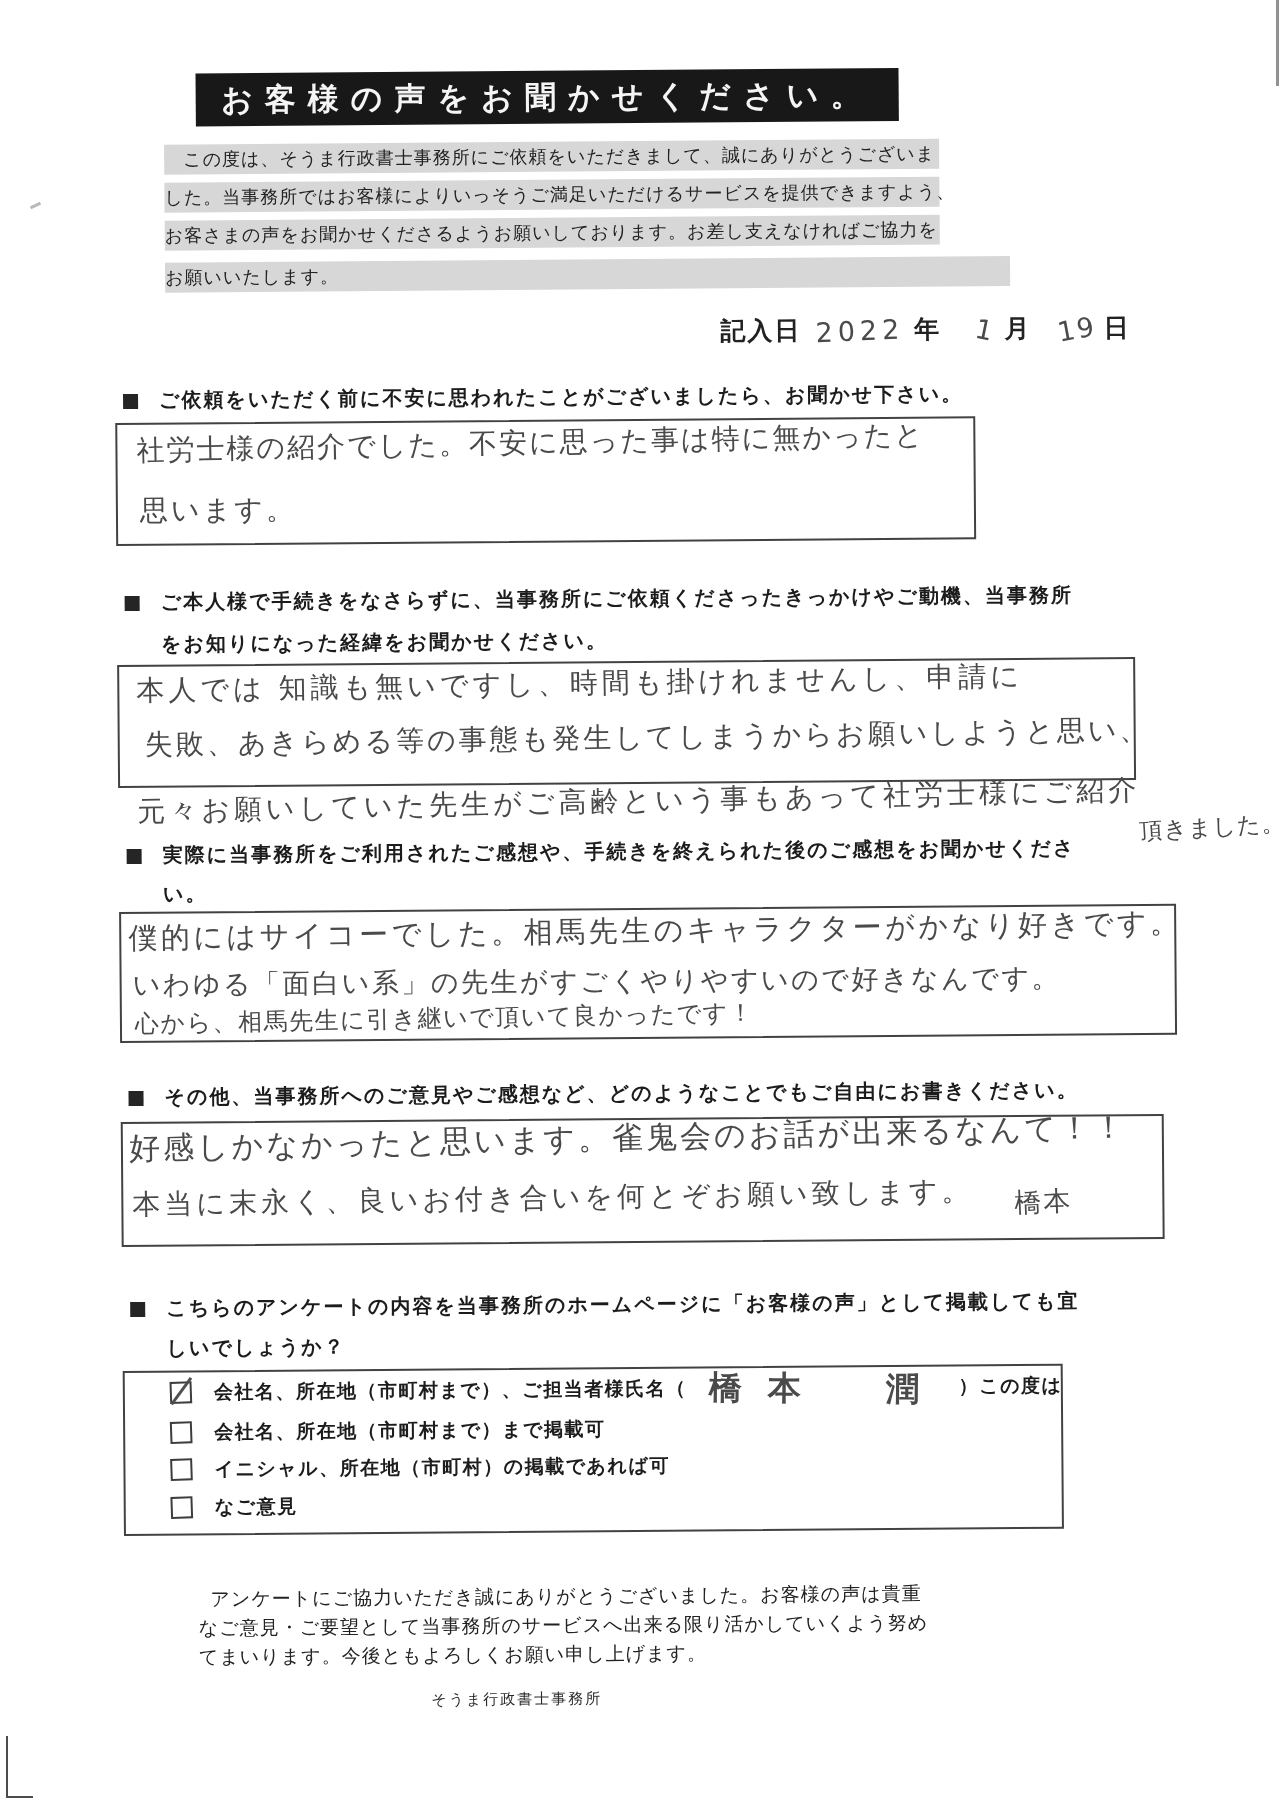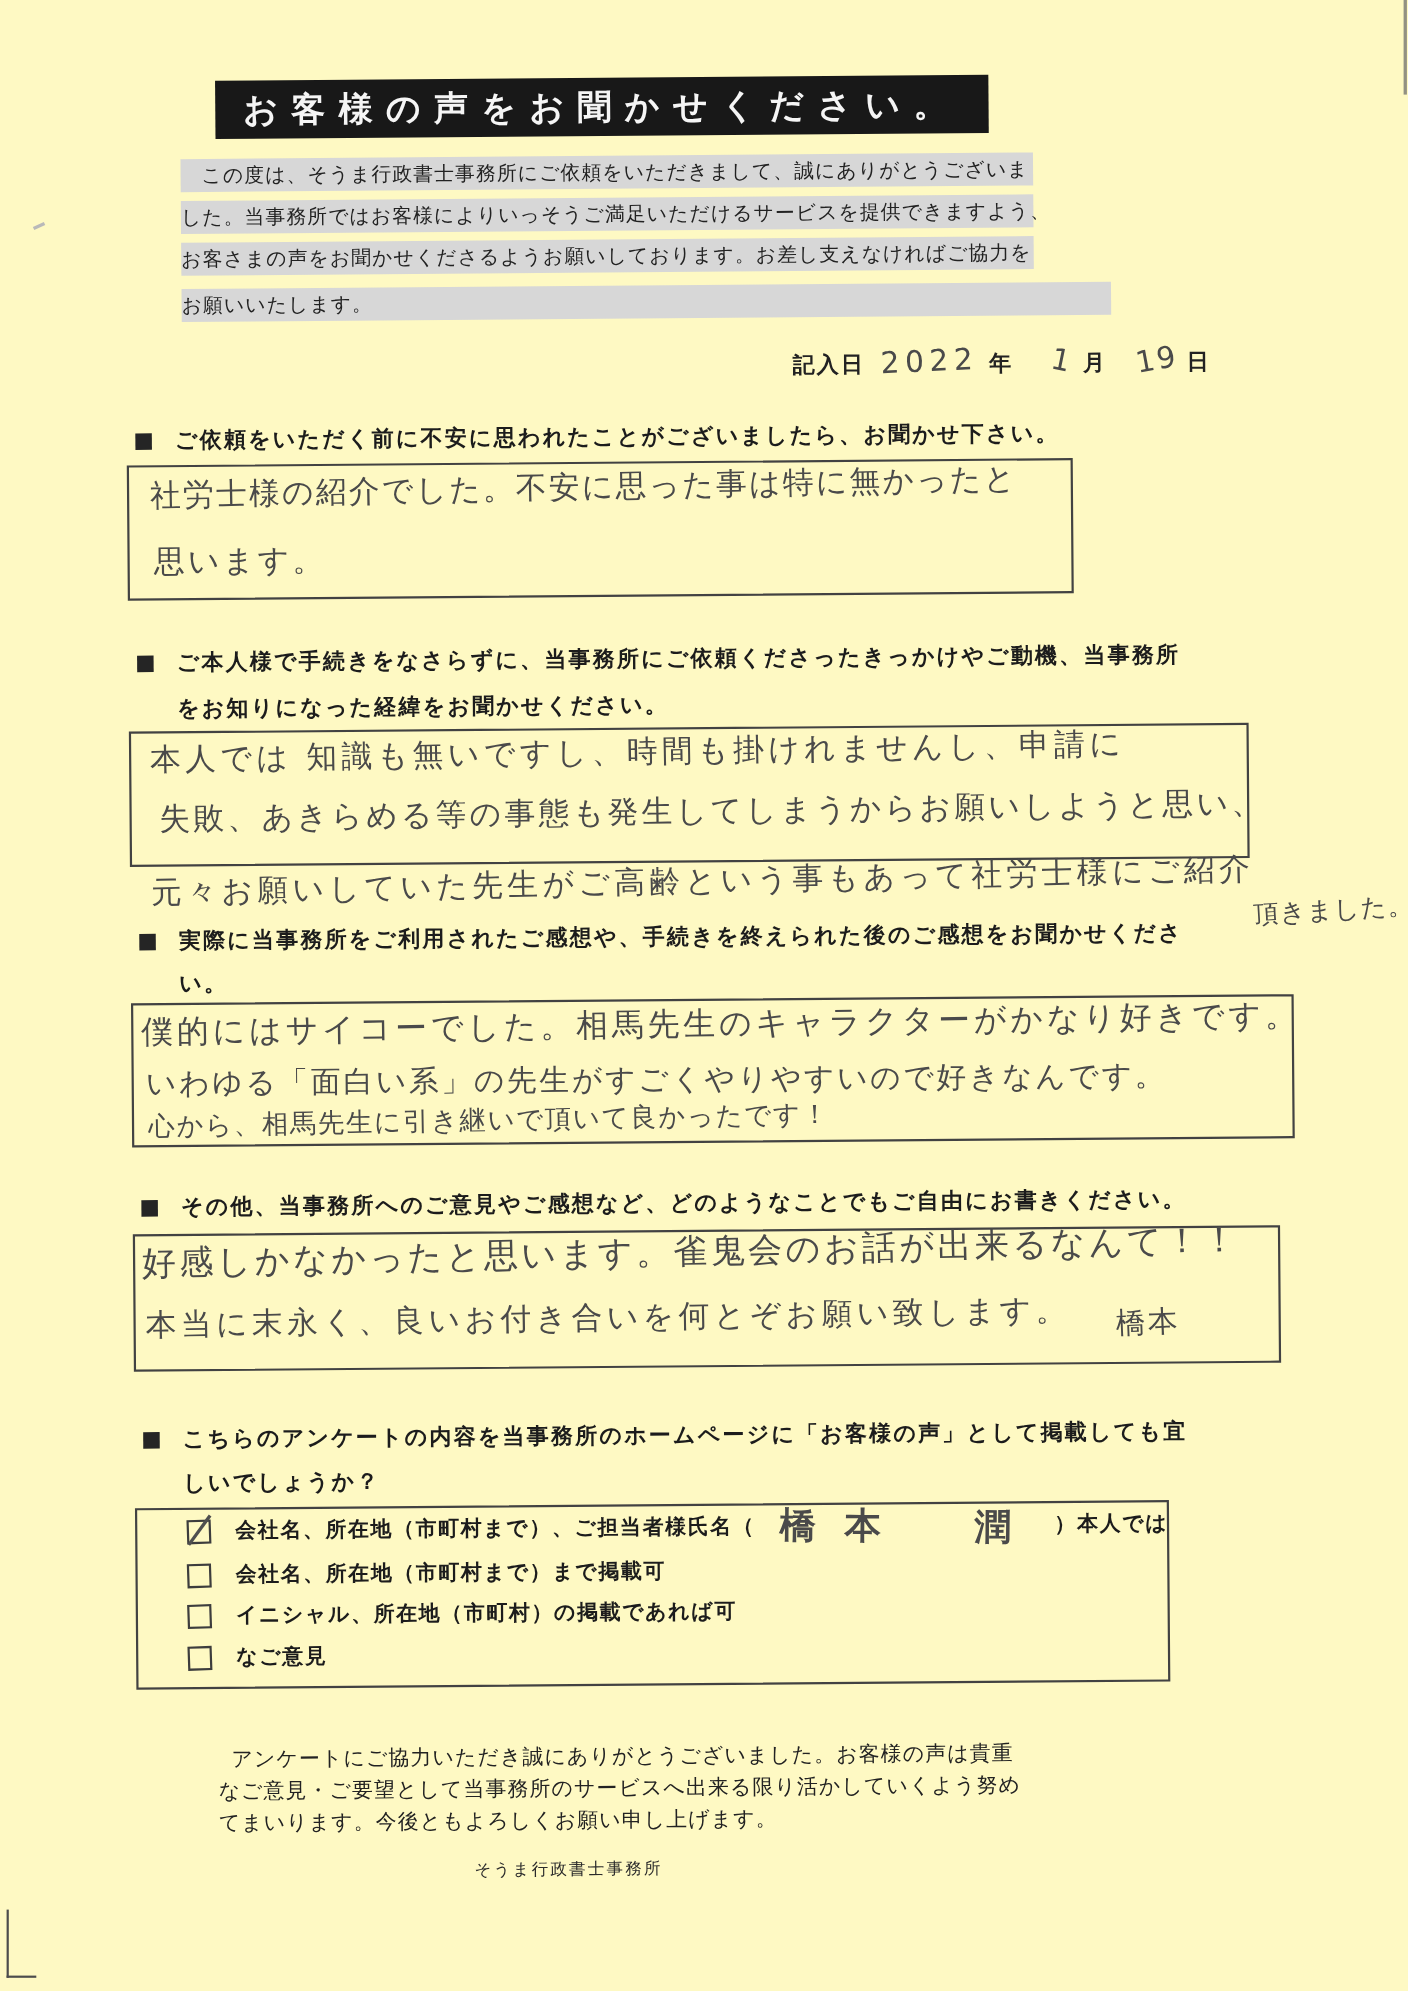--- a/index.html
+++ b/index.html
@@ -1,17 +1,17 @@
 <!DOCTYPE html>
 <html><head>
 <meta charset="utf-8">
 <style>
   html,body{margin:0;padding:0;background:#e8e8e6;}
   .page{
-    position:relative; width:1280px; height:1810px; background:#fef9c3;
+    position:relative; width:1280px; height:1810px; background:#ffffff;
     font-family:"Liberation Sans","DejaVu Sans",sans-serif; color:#1e1e1e;
     overflow:hidden; margin:0 auto;
   }
   .sheet{position:absolute; inset:0; transform:rotate(-0.45deg); transform-origin:640px 900px;}
   .abs{position:absolute;}
 
   
   .title-bar{
     left:202px; top:70px; width:703px; height:53px; background:#181818;
     color:#f5f5f5; font-weight:bold; font-size:31px; letter-spacing:12px;
@@ -21,21 +21,21 @@
   
   .intro-line{
     left:170px; height:30px; background:#d7d7d7; color:#222;
     font-size:18px; letter-spacing:1px; line-height:30px; white-space:nowrap;
     width:775px;
   }
   .il0{top:141px;} .il1{top:179px;} .il2{top:217px;} .il3{top:259px; width:845px;}
 
   
   .date-line{left:725px; top:315px; display:flex; align-items:flex-end; white-space:nowrap;}
-  .date-line .plabel{font-size:20px; font-weight:600; letter-spacing:2px; color:#222;}
+  .date-line .plabel{font-size:25px; font-weight:600; letter-spacing:2px; color:#222;}
   .hw{font-family:"DejaVu Sans",sans-serif; color:#4a4a4a;}
   .d-year{font-size:27px; margin:0 10px 0 14px; letter-spacing:5px; transform:rotate(-2deg);}
   .d-month{font-size:27px; margin:0 12px 0 34px; transform:rotate(12deg);}
   .d-day{font-size:27px; margin:0 8px 0 26px; letter-spacing:2px; transform:rotate(-10deg);}
 
   
   .bullet{width:15px; height:15px; background:#252525;}
   .q-text{font-size:20px; font-weight:600; letter-spacing:2px; color:#1c1c1c; white-space:nowrap;}
   .b1{left:127px; top:390px;} .t1{left:163px; top:383px;}
   .b2{left:127px; top:592px;} .t2a{left:163px; top:585px;} .t2b{left:163px; top:627px;}
@@ -146,21 +146,21 @@
 
     <div class="abs bullet b5"></div>
     <div class="abs q-text t5a">こちらのアンケートの内容を当事務所のホームページに「お客様の声」として掲載しても宜</div>
     <div class="abs q-text t5b">しいでしょうか？</div>
 
     <div class="abs box5">
       <div class="opt o0">
         <span class="cbx">
             <span class="tick on"></span>
           </span>
-        <span class="opt-label"><span>会社名、所在地（市町村まで）、ご担当者様氏名（</span><span class="hw hw-name">橋本　潤</span><span>）本人では</span></span>
+        <span class="opt-label"><span>会社名、所在地（市町村まで）、ご担当者様氏名（</span><span class="hw hw-name">橋本　潤</span><span>）この度は</span></span>
       </div>
       <div class="opt o1">
         <span class="cbx"></span>
         <span class="opt-label">会社名、所在地（市町村まで）まで掲載可</span>
       </div>
       <div class="opt o2">
         <span class="cbx"></span>
         <span class="opt-label">イニシャル、所在地（市町村）の掲載であれば可</span>
       </div>
       <div class="opt o3">

